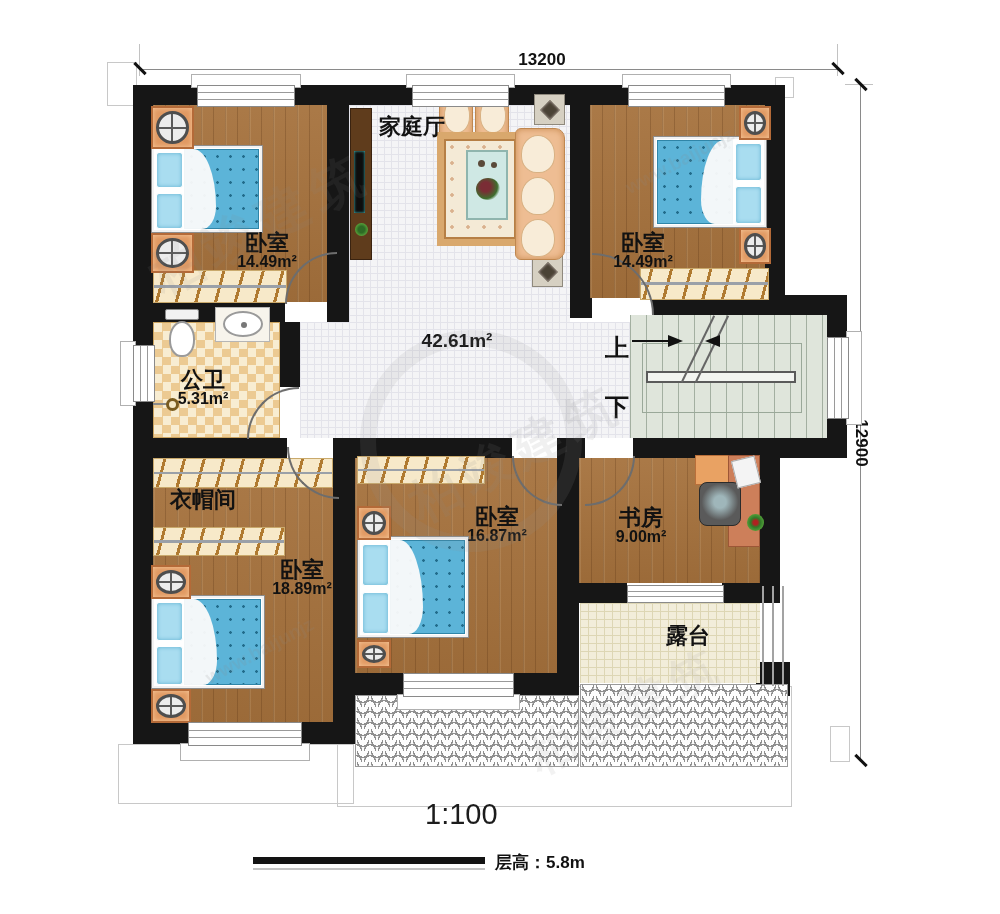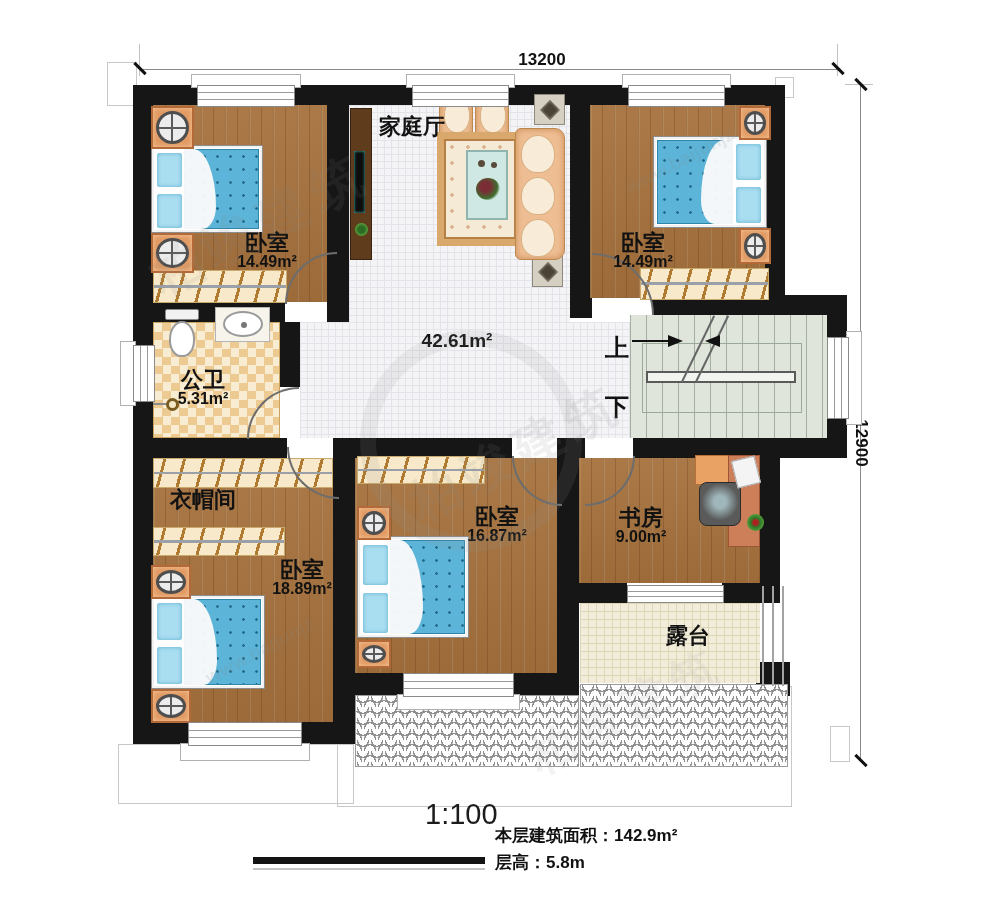--- a/index.html
+++ b/index.html
@@ -334,21 +334,18 @@
   <div class="wm" style="left:140px;top:190px;font-size:52px;letter-spacing:8px;opacity:.10;transform:rotate(-28deg);">柏竣建筑</div>
   <div class="wm" style="left:400px;top:420px;font-size:50px;letter-spacing:8px;opacity:.12;transform:rotate(-28deg);">柏竣建筑</div>
   <div class="wm" style="left:520px;top:680px;font-size:46px;letter-spacing:7px;opacity:.10;transform:rotate(-28deg);">柏竣建筑</div>
   <div class="wm" style="left:620px;top:150px;font-size:19px;opacity:.15;transform:rotate(-28deg);">www.baijunjz</div>
   <div class="wm" style="left:200px;top:640px;font-size:19px;opacity:.15;transform:rotate(-28deg);">www.baijunjz</div>
 
   <div id="titleblock" style="left:0;top:0;width:1000px;height:914px;pointer-events:none;">
     <div class="abs" style="left:253px;top:857px;width:232px;height:7px;background:#131313;"></div>
     <div class="abs" style="left:253px;top:868px;width:232px;height:2px;background:#c4c4c4;"></div>
     <div class="scaletxt" style="left:425px;top:798px;">1:100</div>
-    <div class="infotxt" style="left:495px;top:824px;">
-      <span>本层建筑面积：</span><span>142.9m²</span>
-    </div>
     <div class="infotxt" style="left:495px;top:851px;">
       <span>层高：</span><span>5.8m</span>
     </div>
   </div>
 
 </div>
 
 </body></html>

